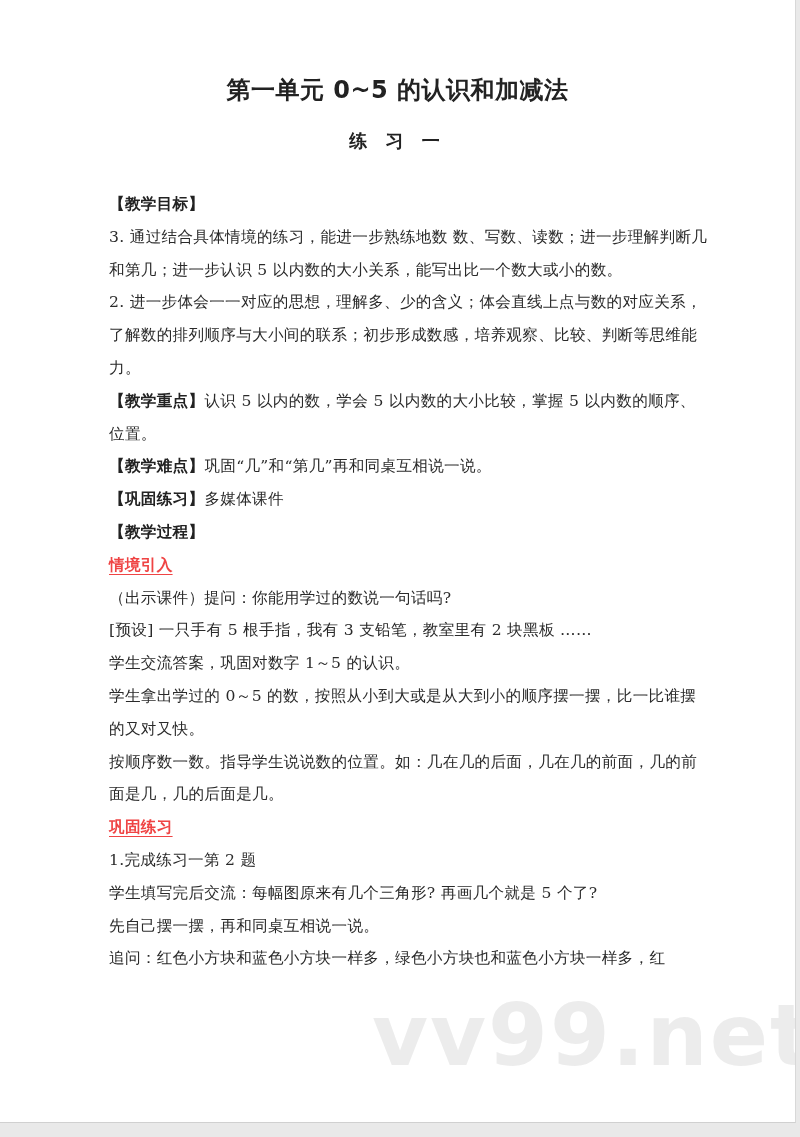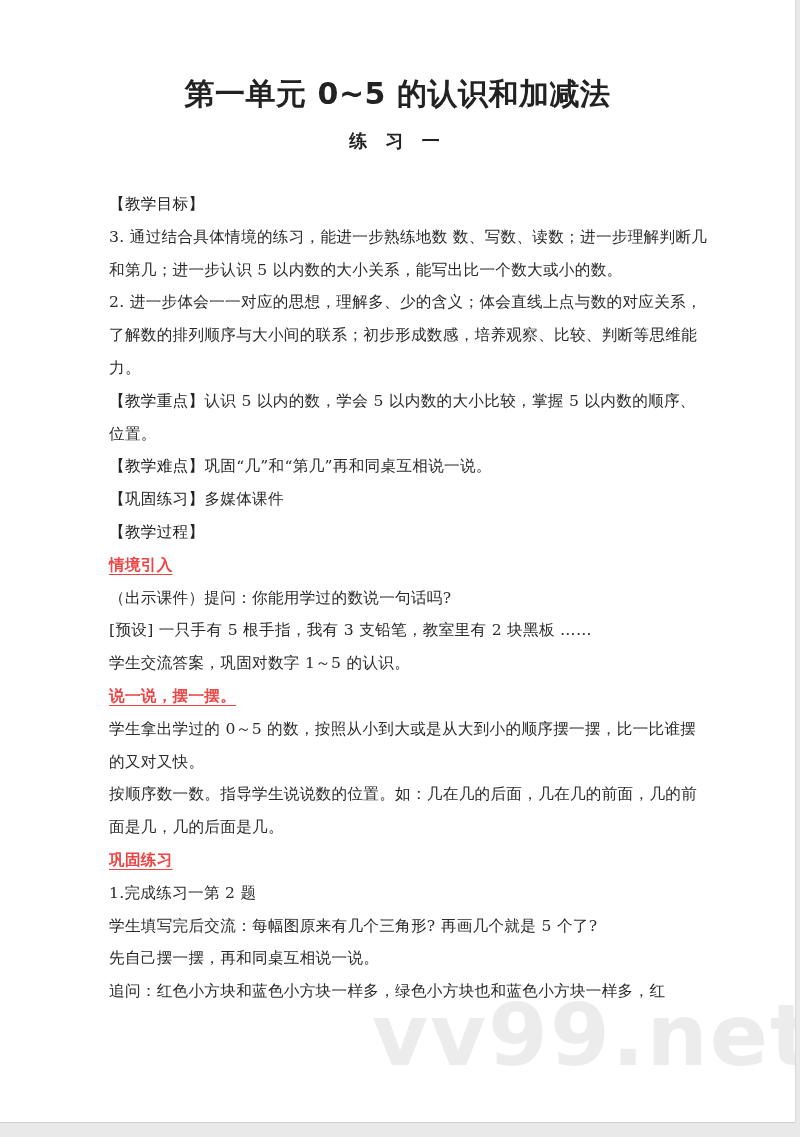--- a/index.html
+++ b/index.html
@@ -31,21 +31,21 @@
       left: 0;
       width: 795px;
       text-align: center;
       font-family: "DejaVu Sans", "Liberation Sans", sans-serif;
       font-weight: bold;
       color: #222;
       margin: 0;
     }
     .title-main {
       top: 74px;
-      font-size: 30px;
+      font-size: 24px;
       letter-spacing: 0.5px;
     }
     .title-sub {
       top: 129px;
       font-size: 18px;
       letter-spacing: 6px;
     }
     .content {
       position: absolute;
       left: 109px;
@@ -54,21 +54,21 @@
       font-size: 15.6px;
       line-height: 32.8px;
       letter-spacing: 0.3px;
     }
     .content p {
       margin: 0;
       padding: 0;
     }
     .label {
       font-family: "DejaVu Sans", "Liberation Sans", sans-serif;
-      font-weight: normal;
+      font-weight: bold;
       color: #222;
     }
     .section-heading {
       font-family: "DejaVu Sans", "Liberation Sans", sans-serif;
       font-weight: bold;
       text-decoration: underline;
       text-underline-offset: 4px;
       color: #ef4444;
     }
     .watermark {
@@ -111,23 +111,20 @@
       <span class="label">【教学过程】</span>
     </p>
 
     <p>
       <span class="section-heading">情境引入</span>
     </p>
     <p>（出示课件）提问：你能用学过的数说一句话吗?</p>
     <p>[预设]  一只手有 5 根手指，我有 3 支铅笔，教室里有 2 块黑板  ……</p>
     <p>学生交流答案，巩固对数字 1～5 的认识。</p>
 
-    <p>
-      <span class="section-heading">说一说，摆一摆。</span>
-    </p>
     <p>学生拿出学过的 0～5 的数，按照从小到大或是从大到小的顺序摆一摆，比一比谁摆的又对又快。</p>
     <p>按顺序数一数。指导学生说说数的位置。如：几在几的后面，几在几的前面，几的前面是几，几的后面是几。</p>
 
     <p>
       <span class="section-heading">巩固练习</span>
     </p>
     <p>1.完成练习一第 2 题</p>
     <p>学生填写完后交流：每幅图原来有几个三角形? 再画几个就是 5 个了?</p>
     <p>先自己摆一摆，再和同桌互相说一说。</p>
     <p>追问：红色小方块和蓝色小方块一样多，绿色小方块也和蓝色小方块一样多，红</p>

